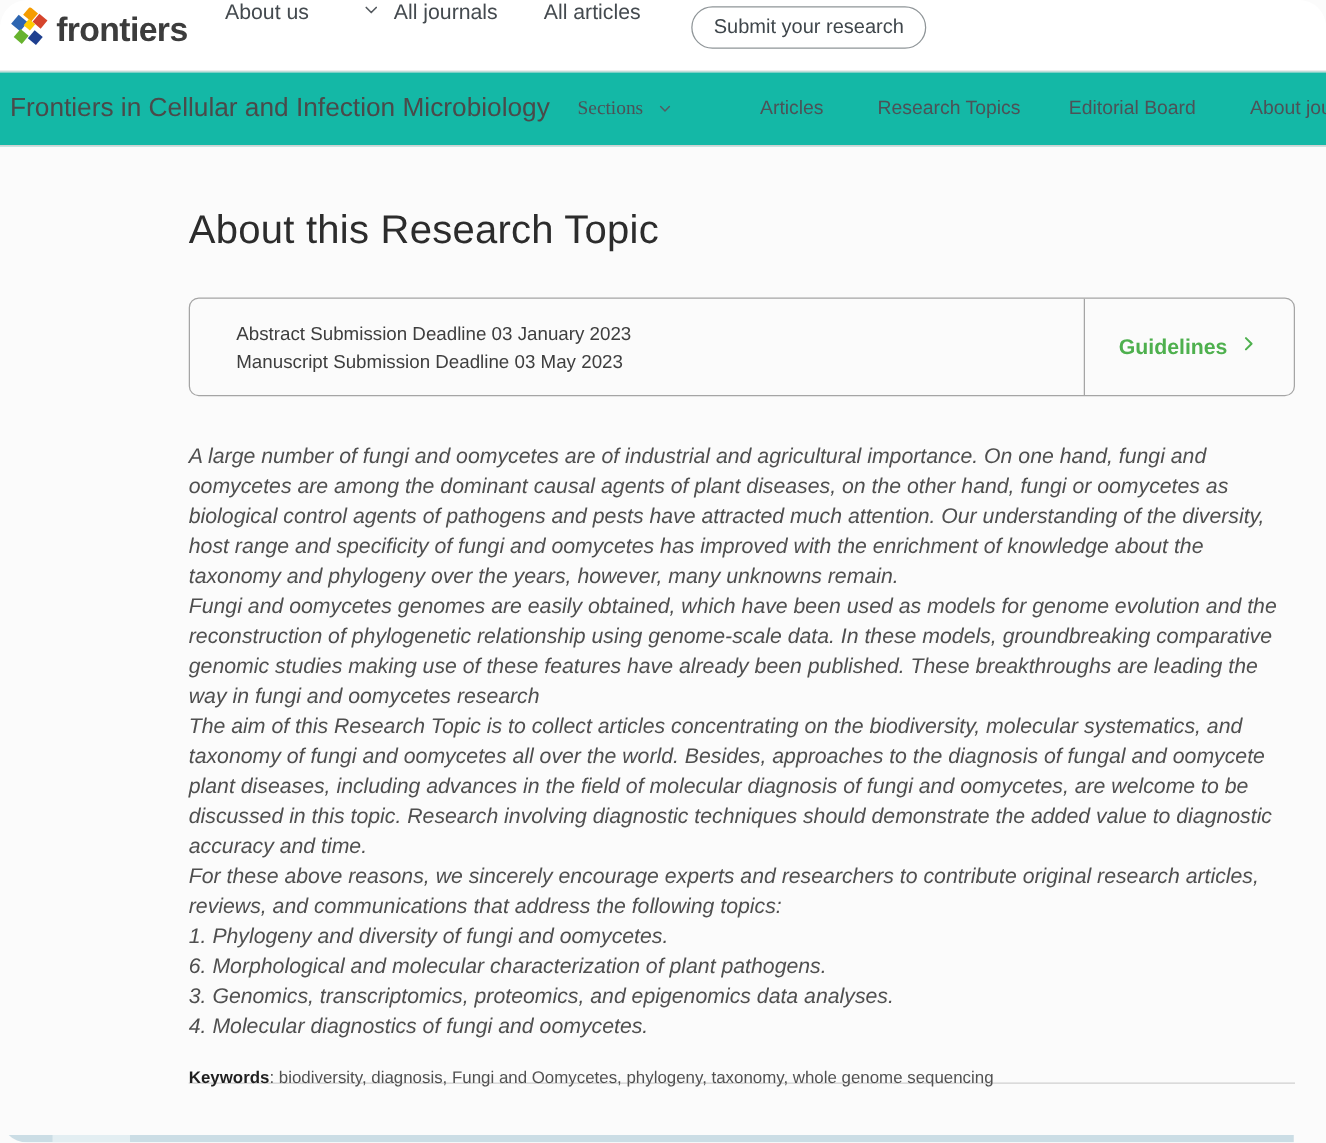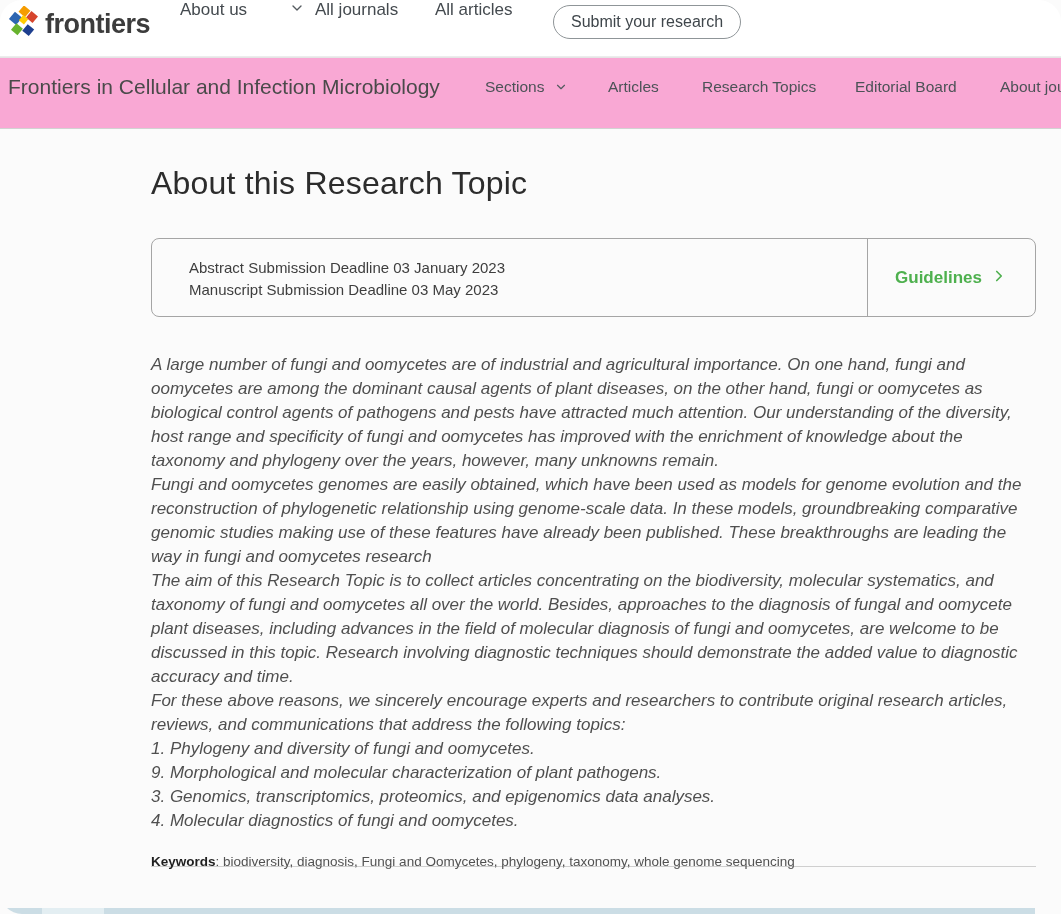--- a/index.html
+++ b/index.html
@@ -25,22 +25,22 @@
   .chev { margin-left: 10px; display: inline-flex; }
   .submit-btn {
     position: absolute; left: 553px; top: 5px; width: 188px; height: 34px;
     border: 1px solid #8f9598; border-radius: 17px; background: #ffffff;
     font-size: 16px; color: #3f464b; display: flex; align-items: center; justify-content: center;
     cursor: pointer; font-family: inherit;
   }
 
   
   .journalbar {
-    position: absolute; top: 57px; left: 0; width: 1061px; height: 72px;
-    background: #f9a8d4; border-top: 1px solid #e5e5e5; border-bottom: 1px solid #d2d2d2;
+    position: absolute; top: 57px; left: 0; width: 1061px; height: 60px;
+    background: #14b8a6; border-top: 1px solid #e5e5e5; border-bottom: 1px solid #d2d2d2;
   }
   .journal-title {
     position: absolute; left: 8px; top: 0; height: 58px; display: flex; align-items: center;
     font-size: 21px; color: #4a4a4a; white-space: nowrap; cursor: pointer;
   }
   .journal-nav-item {
     position: absolute; top: 0; height: 58px; display: flex; align-items: center;
     font-size: 15.5px; color: #4c5257; cursor: pointer; white-space: nowrap;
   }
 
@@ -114,21 +114,21 @@
     <div class="top-nav-item" style="left:435px;">
       <span>All articles</span>
     </div>
 
     <button class="submit-btn">Submit your research</button>
   </header>
 
   <nav class="journalbar">
     <div class="journal-title">Frontiers in Cellular and Infection Microbiology</div>
 
-    <div class="journal-nav-item" style="left:485px;">
+    <div class="journal-nav-item" style="left:462px;font-family:Liberation Serif, serif;">
       <span>Sections</span>
       <span class="chev">
         <svg width="14" height="14" viewBox="0 0 24 24" fill="none" stroke="#555b60" stroke-width="2" stroke-linecap="round" stroke-linejoin="round">
             <polyline points="6 9 12 15 18 9"></polyline>
           </svg>
       </span>
     </div>
     <div class="journal-nav-item" style="left:608px;">
       <span>Articles</span>
     </div>
@@ -159,21 +159,21 @@
       </span>
     </div>
   </div>
 
   <div class="body-text">
     <p>A large number of fungi and oomycetes are of industrial and agricultural importance. On one hand, fungi and oomycetes are among the dominant causal agents of plant diseases, on the other hand, fungi or oomycetes as biological control agents of pathogens and pests have attracted much attention. Our understanding of the diversity, host range and specificity of fungi and oomycetes has improved with the enrichment of knowledge about the taxonomy and phylogeny over the years, however, many unknowns remain.</p>
     <p>Fungi and oomycetes genomes are easily obtained, which have been used as models for genome evolution and the reconstruction of phylogenetic relationship using genome-scale data. In these models, groundbreaking comparative genomic studies making use of these features have already been published. These breakthroughs are leading the way in fungi and oomycetes research</p>
     <p>The aim of this Research Topic is to collect articles concentrating on the biodiversity, molecular systematics, and taxonomy of fungi and oomycetes all over the world. Besides, approaches to the diagnosis of fungal and oomycete plant diseases, including advances in the field of molecular diagnosis of fungi and oomycetes, are welcome to be discussed in this topic. Research involving diagnostic techniques should demonstrate the added value to diagnostic accuracy and time.</p>
     <p>For these above reasons, we sincerely encourage experts and researchers to contribute original research articles, reviews, and communications that address the following topics:</p>
     <div>1. Phylogeny and diversity of fungi and oomycetes.</div>
-    <div>9. Morphological and molecular characterization of plant pathogens.</div>
+    <div>6. Morphological and molecular characterization of plant pathogens.</div>
     <div>3. Genomics, transcriptomics, proteomics, and epigenomics data analyses.</div>
     <div>4. Molecular diagnostics of fungi and oomycetes.</div>
   </div>
 
   <div class="divider"></div>
 
   <div class="keywords-line">
     <span class="keywords-label">Keywords</span><span>: biodiversity, diagnosis, Fungi and Oomycetes, phylogeny, taxonomy, whole genome sequencing</span>
   </div>
 

